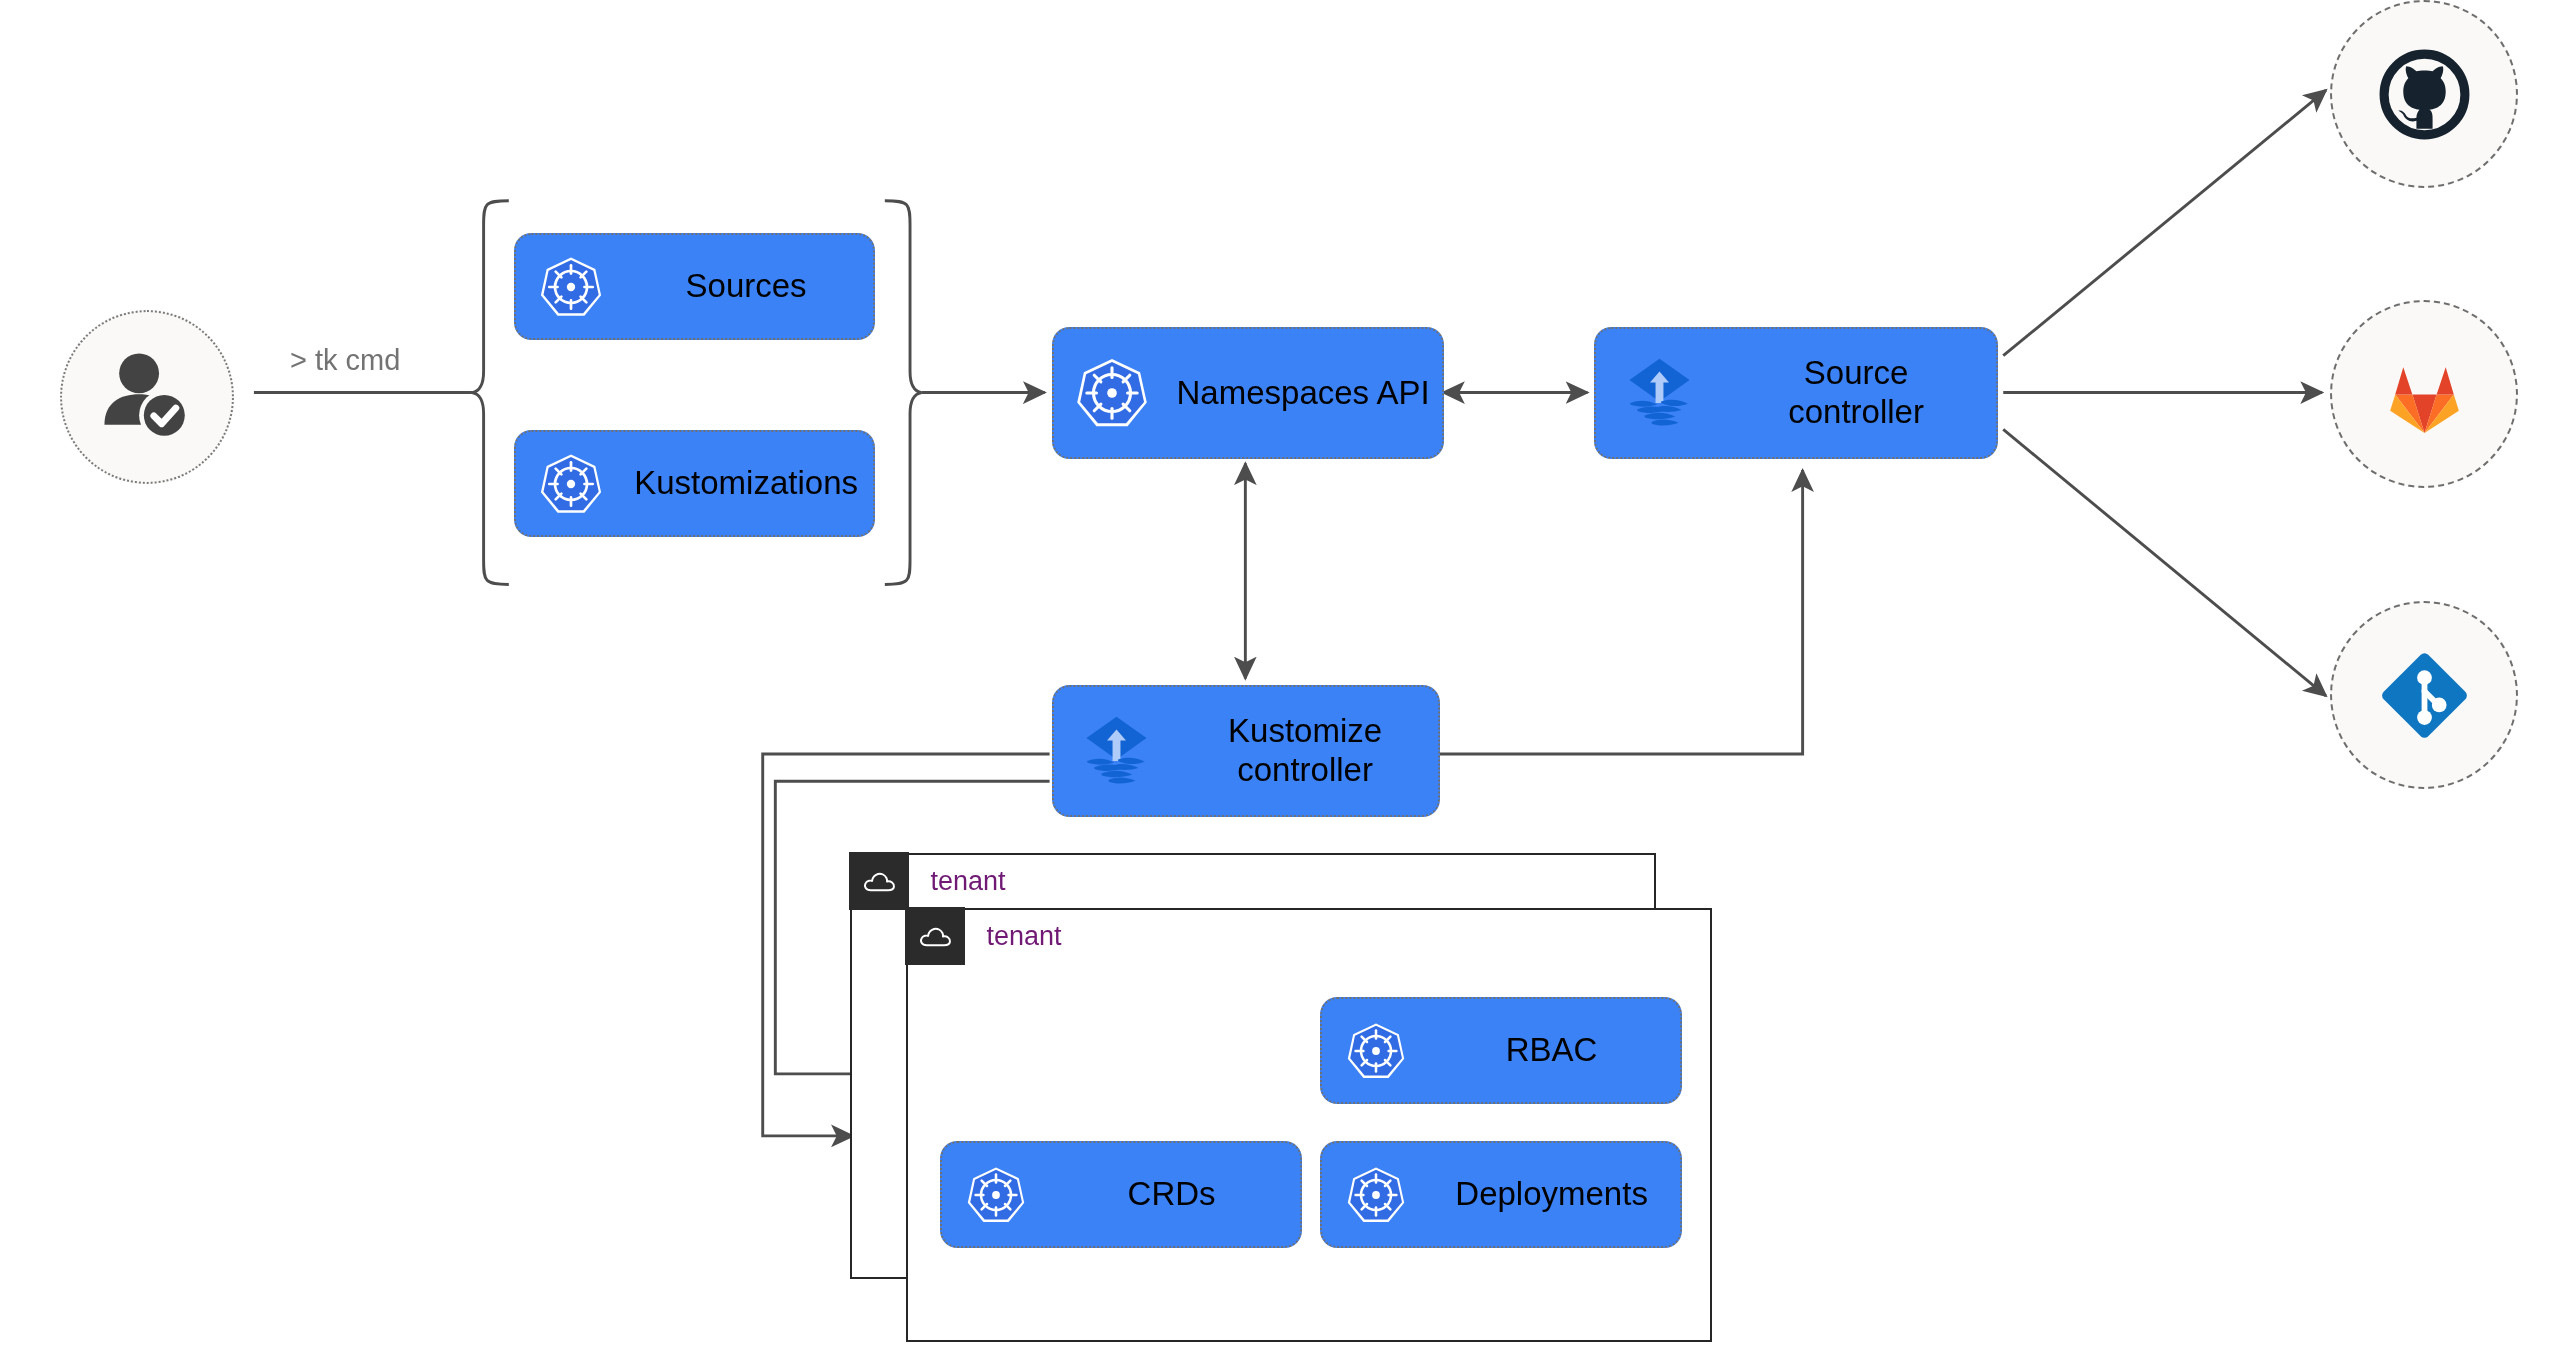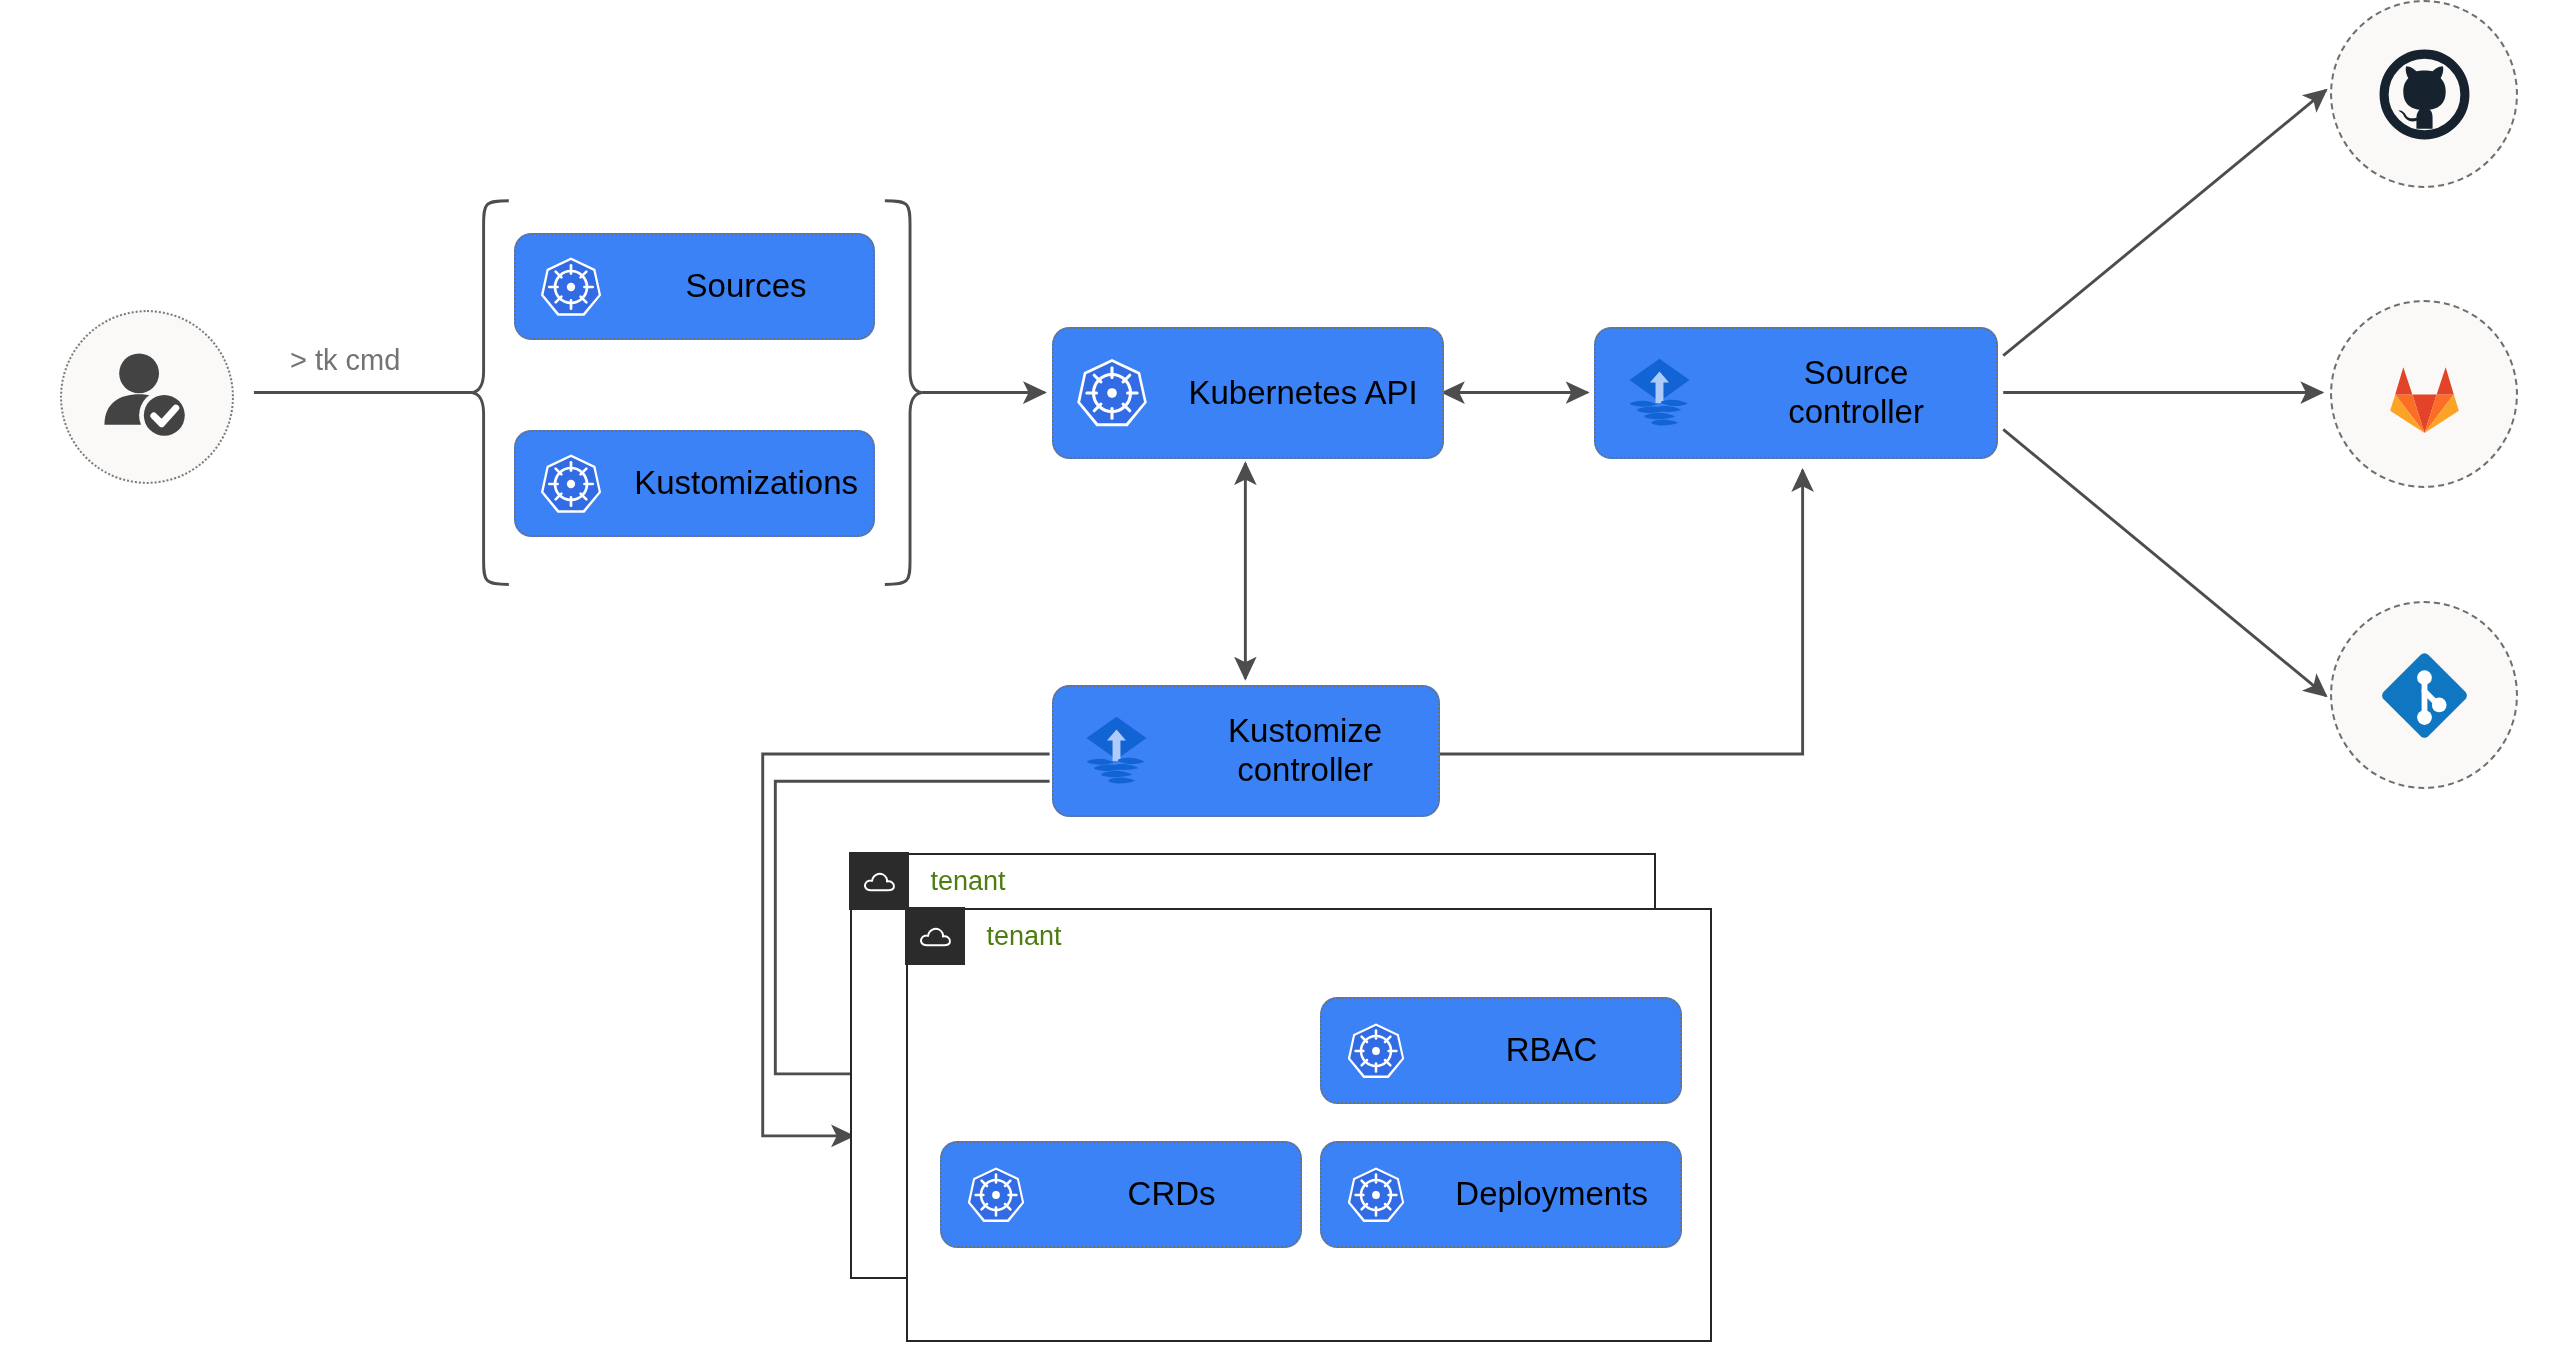--- a/index.html
+++ b/index.html
@@ -91,21 +91,21 @@
   .tenant-tab .tab-icon {
     width: 60px;
     height: 58px;
     background: #2b2b2b;
     display: flex;
     align-items: center;
     justify-content: center;
   }
   .tenant-tab .tab-text {
     font-size: 27px;
-    color: #4d7c0f;
+    color: #701a75;
     padding-left: 21.3px;
     white-space: nowrap;
   }
 </style>
 </head>
 <body>
 
 <div id="canvas">
 
   <svg id="edges" viewBox="0 0 2658 1398" width="2576" height="1355">
@@ -226,21 +226,21 @@
           <line x1="16" y1="50" x2="29" y2="50"></line>
           <line x1="71" y1="50" x2="84" y2="50"></line>
           <line x1="26" y1="26" x2="35" y2="35"></line>
           <line x1="65" y1="65" x2="74" y2="74"></line>
           <line x1="74" y1="26" x2="65" y2="35"></line>
           <line x1="35" y1="65" x2="26" y2="74"></line>
         </g>
         <circle cx="50" cy="50" r="6.5" fill="#ffffff"></circle>
       </svg>
     </span>
-    <span class="label">Kubernetes API</span>
+    <span class="label">Namespaces API</span>
   </div>
 
   <div class="node" style="left:1594px; top:327px; width:404px; height:132px;">
     <span class="glyph" style="width:126px;">
       <svg width="79" height="79" viewBox="0 0 100 100">
         <path d="M50 6 L88 33 L50 60 L12 33 Z" fill="#1264d4"></path>
         <path d="M50 22 L62 36 L55 36 L55 62 L45 62 L45 36 L38 36 Z" fill="#aecbfa"></path>
         <g fill="#1264d4">
           <path d="M13 62 C 26 57 38 59 47 64 C 38 67 24 68 13 64 Z"></path>
           <path d="M22 70 C 36 64 50 66 60 71 C 49 75 34 76 22 72 Z"></path>

